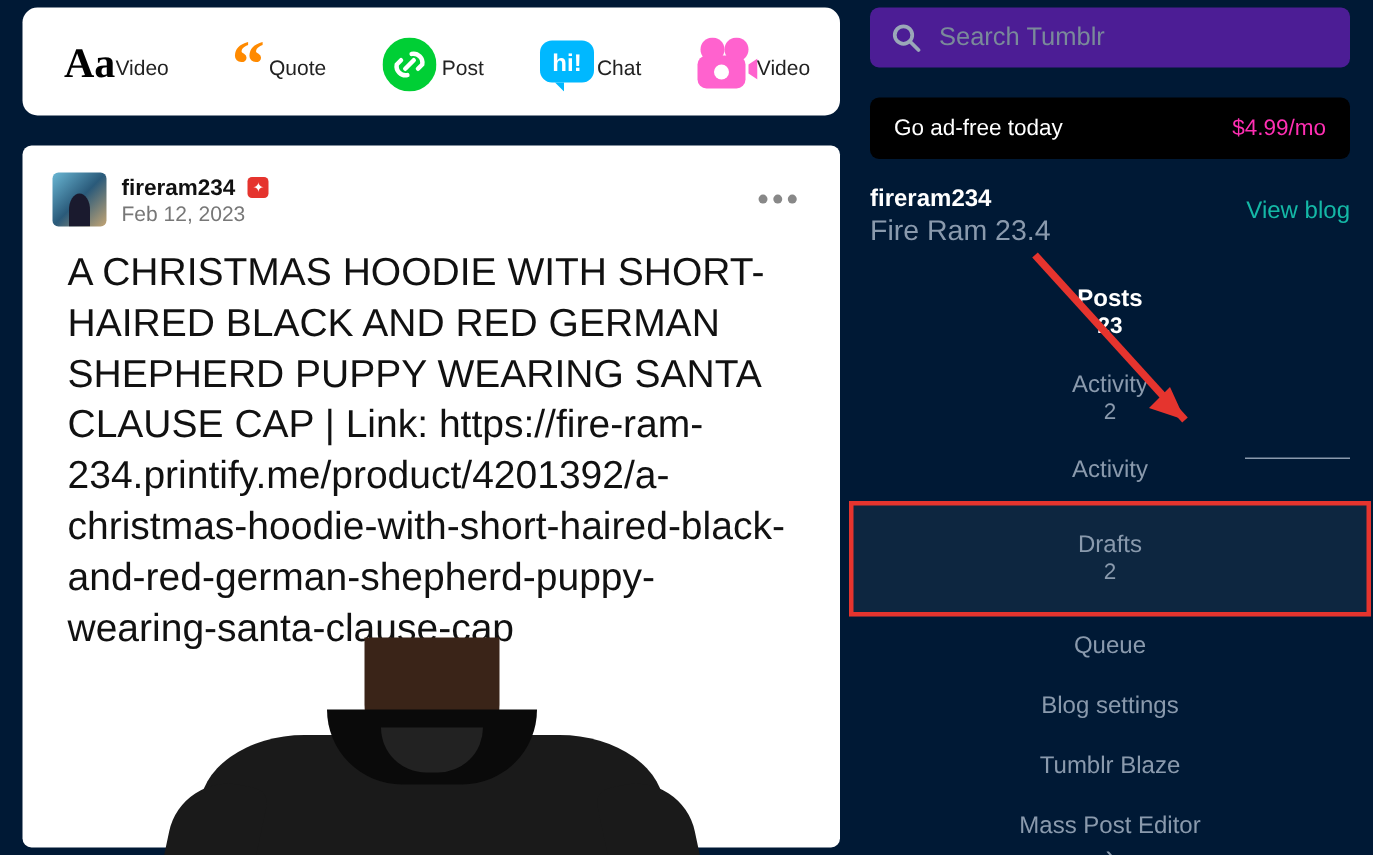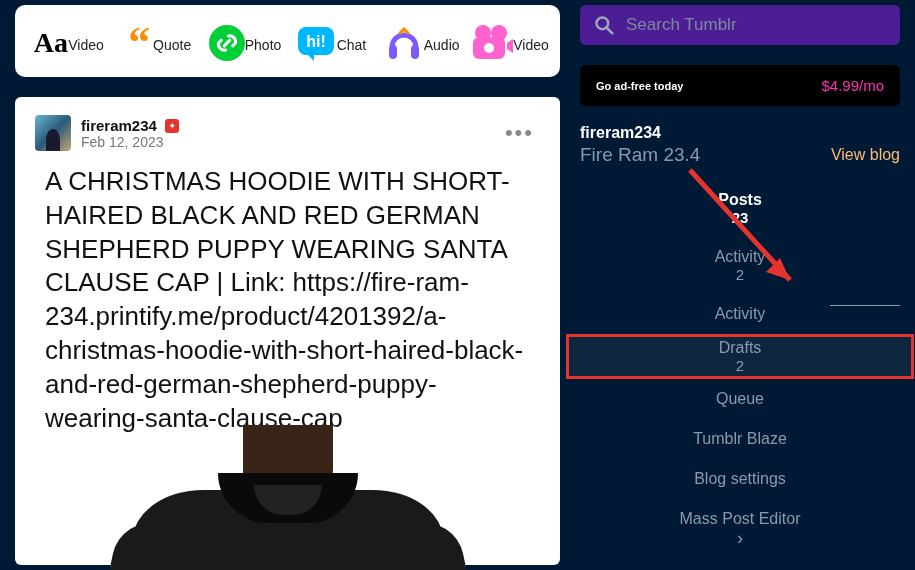--- a/index.html
+++ b/index.html
@@ -33,32 +33,32 @@
 .hood { position: absolute; top: 18px; left: 50%; transform: translateX(-50%); width: 140px; height: 50px; background: #0a0a0a; border-radius: 0 0 70px 70px; }
 .hood::after { content: ""; position: absolute; top: 12px; left: 50%; transform: translateX(-50%); width: 68px; height: 30px; background: #222; border-radius: 0 0 40px 40px; }
 
 
 .search-bar { background: #4c1d95; border-radius: 6px; display: flex; align-items: center; padding: 10px 14px; margin-top: 5px; }
 .search-icon-svg { width: 20px; height: 20px; fill: #9aa8b8; }
 .search-input { background: transparent; border: none; outline: none; color: #adc0d0; font-size: 17px; margin-left: 12px; flex: 1; }
 .search-input::placeholder { color: #7a8a9a; }
 
 .adfree-banner { background: #000; border-radius: 6px; display: flex; justify-content: space-between; align-items: center; padding: 12px 16px; margin-top: 20px; }
-.adfree-text { color: #fff; font-weight: 700; font-size: 11px; }
+.adfree-text { color: #fff; font-weight: 400; font-size: 15px; }
 .adfree-price { color: #ff2fb3; font-weight: 400; font-size: 15px; }
 
 .profile-section { margin-top: 18px; position: relative; }
 .profile-name { color: #fff; font-weight: 700; font-size: 16px; }
 .profile-sub { color: #8a9aad; font-size: 19px; margin-top: 2px; }
-.view-blog { position: absolute; right: 0; top: 22px; color: #fdba74; font-size: 16px; cursor: pointer; }
+.view-blog { position: absolute; right: 0; top: 8px; color: #14b8a6; font-size: 16px; cursor: pointer; }
 
 .nav-list { margin-top: 14px; }
 .nav-item { display: flex; justify-content: space-between; align-items: center; padding: 11px 0; color: #8a9aad; font-size: 16px; cursor: pointer; flex-direction: column; }
 .nav-item.active { color: #fff; font-weight: 700; }
-.nav-item.drafts-row { background: #0d2640; border: 3px solid #e5342e; margin: 0 -14px; padding: 2px 14px; justify-content: flex-end; }
+.nav-item.drafts-row { background: #0d2640; border: 3px solid #e5342e; margin: 0 -14px; padding: 18px 14px; justify-content: flex-end; }
 .nav-count { font-size: 15px; }
 .nav-chevron { color: #8a9aad; font-size: 18px; }
 .activity-line { position: absolute; right: 0; width: 70px; height: 1px; background: #8a9aad; }
 
 .radar-title { color: #fff; font-weight: 700; font-size: 16px; margin-top: 30px; }
 
 
 .arrow-svg { position: absolute; pointer-events: none; }
 </style>
 </head>
@@ -78,42 +78,31 @@
         </div>
       <div class="post-type-label">Quote</div>
     </div>
     <div class="post-type">
       <div class="post-type-icon">
         <svg width="36" height="36" viewBox="0 0 36 36">
             <circle cx="18" cy="18" r="18" fill="#00cf35"></circle>
             <path d="M12 22 a6 6 0 0 1 0-10 l4 0 M24 14 a6 6 0 0 1 0 10 l-4 0 M14 18 l8 0" stroke="#fff" stroke-width="3" fill="none" stroke-linecap="round" transform="rotate(-45 18 18)"></path>
           </svg>
       </div>
-      <div class="post-type-label">Photo</div>
+      <div class="post-type-label">Post</div>
     </div>
     <div class="post-type">
       <div class="post-type-icon">
         <svg width="40" height="36" viewBox="0 0 40 36">
             <rect x="2" y="2" width="36" height="28" rx="8" fill="#00b8ff"></rect>
             <path d="M12 30 l6 6 l0 -6 z" fill="#00b8ff"></path>
             <text x="20" y="22" font-size="16" font-weight="900" fill="#fff" text-anchor="middle">hi!</text>
           </svg>
       </div>
       <div class="post-type-label">Chat</div>
-    </div>
-    <div class="post-type">
-      <div class="post-type-icon">
-        <svg width="40" height="36" viewBox="0 0 40 36">
-            <path d="M8 22 a12 12 0 0 1 24 0" stroke="#7c5cff" stroke-width="5" fill="none"></path>
-            <rect x="5" y="20" width="8" height="14" rx="4" fill="#7c5cff"></rect>
-            <rect x="27" y="20" width="8" height="14" rx="4" fill="#7c5cff"></rect>
-            <path d="M16 8 l4 -4 l4 4" stroke="#ff8a00" stroke-width="3" fill="none" stroke-linecap="round"></path>
-          </svg>
-      </div>
-      <div class="post-type-label">Audio</div>
     </div>
     <div class="post-type">
       <div class="post-type-icon">
         <svg width="42" height="36" viewBox="0 0 42 36">
             <rect x="2" y="12" width="32" height="22" rx="6" fill="#ff62ce"></rect>
             <circle cx="12" cy="8" r="8" fill="#ff62ce"></circle>
             <circle cx="28" cy="8" r="8" fill="#ff62ce"></circle>
             <path d="M36 18 l6 -4 l0 14 l-6 -4 z" fill="#ff62ce"></path>
             <circle cx="18" cy="23" r="5" fill="#fff"></circle>
           </svg>
@@ -183,24 +172,24 @@
       <span class="activity-line"></span>
     </div>
     <div class="nav-item drafts-row">
       <span>Drafts</span>
       <span class="nav-count">2</span>
     </div>
     <div class="nav-item">
       <span>Queue</span>
     </div>
     <div class="nav-item">
-      <span>Tumblr Blaze</span>
+      <span>Blog settings</span>
     </div>
     <div class="nav-item">
-      <span>Blog settings</span>
+      <span>Tumblr Blaze</span>
     </div>
     <div class="nav-item">
       <span>Mass Post Editor</span>
       <span class="nav-chevron">›</span>
     </div>
   </div>
 
   <div class="radar-title">Radar</div>
 </div>
 

